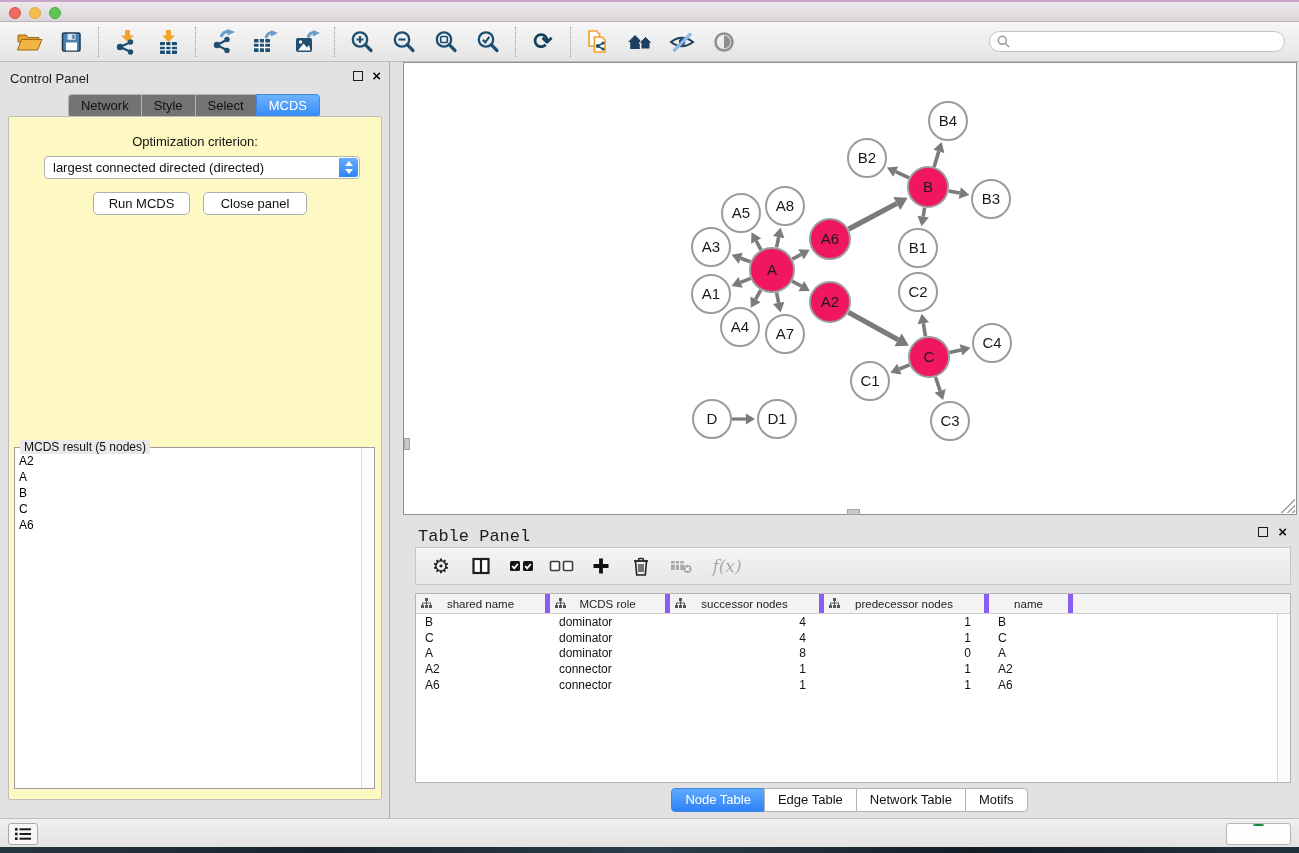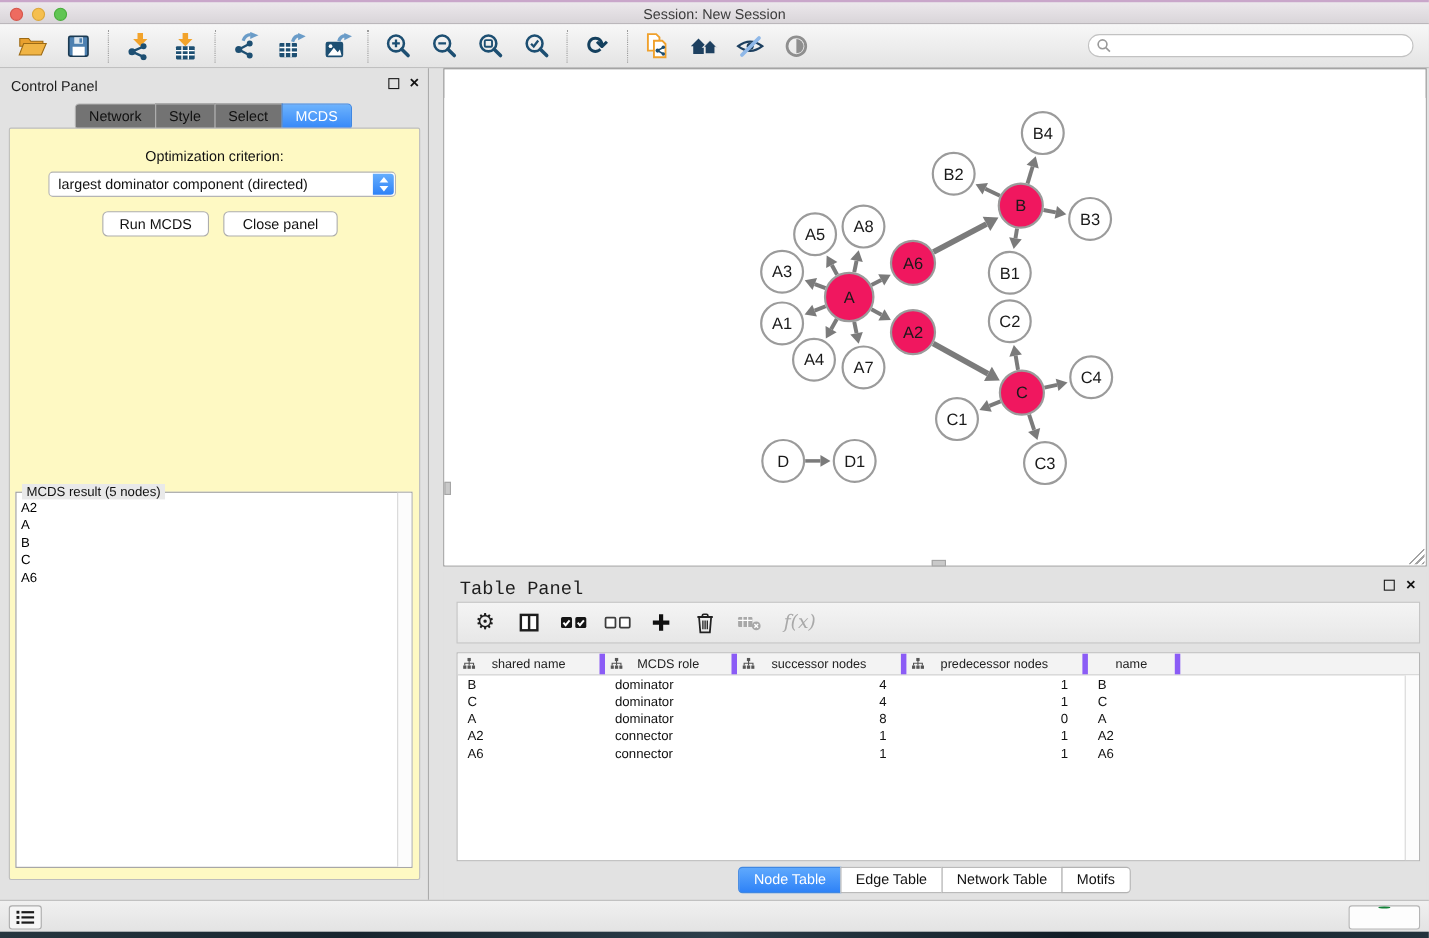--- a/index.html
+++ b/index.html
@@ -145,21 +145,20 @@
 </style>
 </head>
 <body>
 
 <div class="titlebar">
   <div class="lights">
     <span class="light red"></span>
     <span class="light yellow"></span>
     <span class="light green"></span>
   </div>
-  <div class="title-text">Session: New Session</div>
 </div>
 
 <div class="toolbar">
   <button class="tbtn">
     <svg width="27" height="24" viewBox="0 0 27 24">
       <path d="M2 5 L10 5 L12 7.5 L23 7.5 L23 12 L2 12 Z" fill="#e9a02f" stroke="#9c6a14" stroke-width="1"></path>
       <path d="M1.5 20 L5.5 9.5 L26 9.5 L21.5 20 Z" fill="#f0b locker445" stroke="#9c6a14" stroke-width="1" opacity="0"></path>
       <path d="M1.5 20 L5.5 9.5 L26 9.5 L21.5 20 Z" fill="#f0b445" stroke="#9c6a14" stroke-width="1"></path>
     </svg>
   </button>
@@ -308,21 +307,21 @@
   </div>
   <div class="cp-tabs">
       <div class="cp-tab">Network</div>
       <div class="cp-tab">Style</div>
       <div class="cp-tab">Select</div>
       <div class="cp-tab sel">MCDS</div>
     </div>
   <div class="cp-box">
     <div class="opt-label">Optimization criterion:</div>
     <div class="dropdown">
-      <span>largest dominator component (directed)</span>
+      <span>largest connected directed (directed)</span>
       <span class="dd-stepper">
         <span class="tri-up"></span>
           <span class="tri-down"></span>
       </span>
     </div>
     <button class="cp-btn" style="left:84px; width:97px;">Run MCDS</button>
     <button class="cp-btn" style="left:194px; width:104px;">Close panel</button>
     <div class="result-box">
       <div class="result-legend">MCDS result (5 nodes)</div>
       <div class="result-list">

